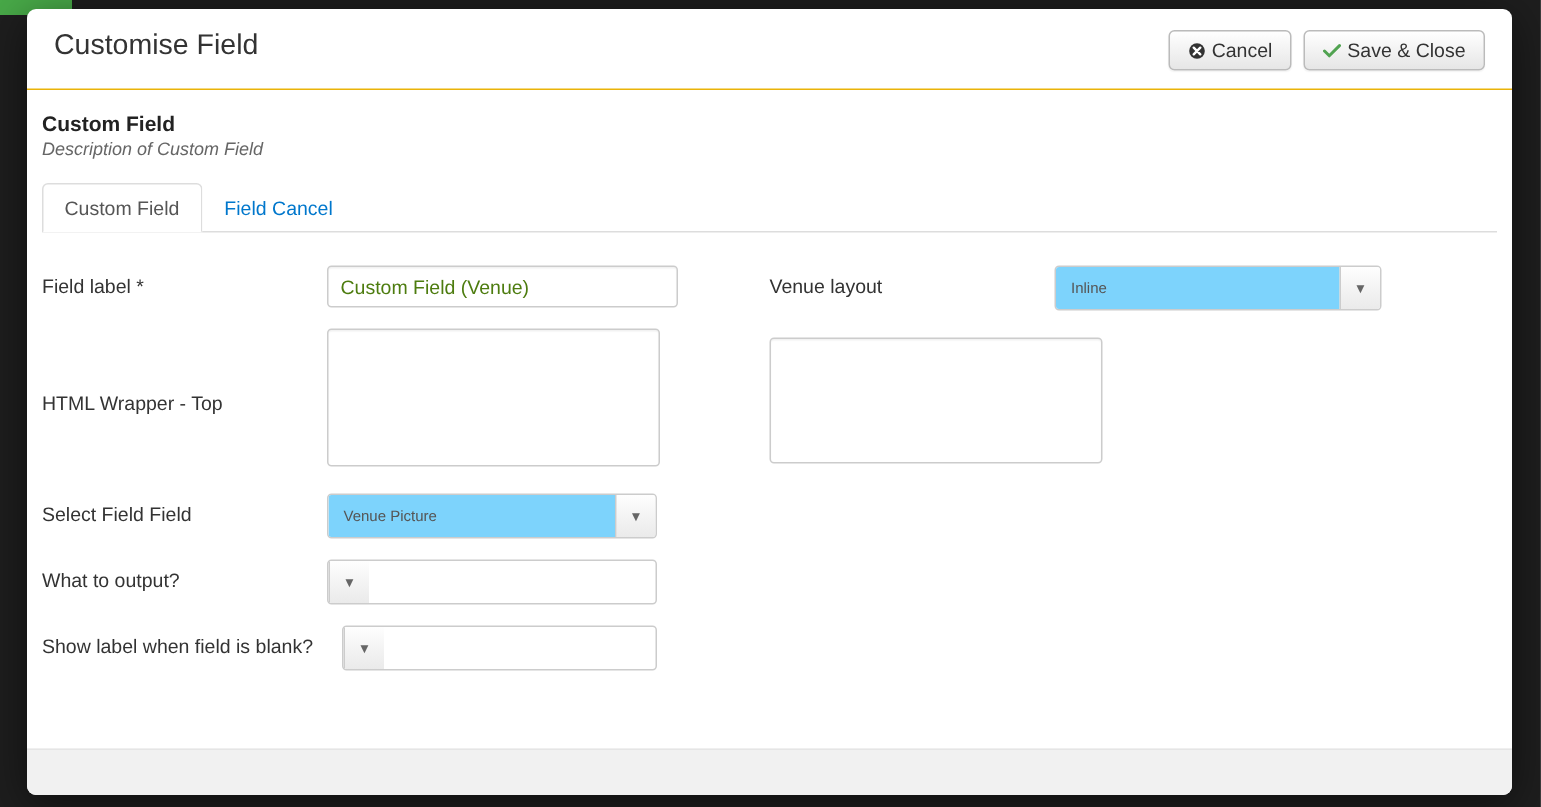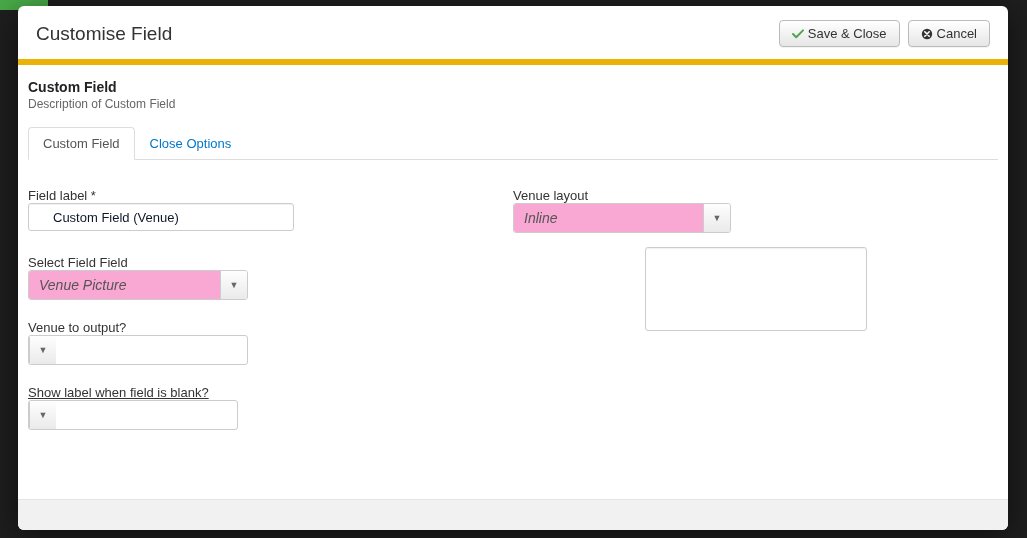--- a/index.html
+++ b/index.html
@@ -31,24 +31,23 @@
     top: 6px;
     width: 990px;
     height: 524px;
     background: #fff;
     border-radius: 6px;
     box-shadow: 0 6px 30px rgba(0,0,0,0.5);
     overflow: hidden;
   }
   .modal-header {
     display: flex;
-    align-items: center;
     justify-content: space-between;
     padding: 14px 18px 12px 18px;
-    border-bottom: 6px solid #eab308;
+    border-bottom: 1px solid #eab308;
   }
   .modal-title {
     font-size: 19px;
     font-weight: 400;
     color: #333;
   }
   .header-buttons {
     display: flex;
     gap: 8px;
   }
@@ -83,20 +82,21 @@
     font-size: 14px;
     font-weight: bold;
     color: #222;
     padding-left: 0;
   }
   .section-desc {
     font-size: 12px;
     color: #666;
     margin-top: 2px;
     margin-bottom: 16px;
+    font-style: italic;
   }
   .tabs {
     border-bottom: 1px solid #ddd;
     display: flex;
     margin-top: 10px;
   }
   .tab {
     padding: 8px 14px;
     font-size: 13px;
     cursor: pointer;
@@ -116,39 +116,38 @@
     padding: 22px 0 0 0;
   }
   .col {
     width: 50%;
     box-sizing: border-box;
   }
   .form-row {
     display: flex;
     align-items: flex-start;
     margin-bottom: 14px;
-    flex-direction: column;
   }
   .form-row.tall { align-items: center; min-height: 92px; }
   .form-label {
     width: 190px;
     padding-top: 6px;
     font-size: 13px;
     color: #333;
     padding-right: 10px;
     box-sizing: border-box;
   }
   .text-input {
     width: 216px;
     height: 26px;
-    padding: 0 24px;
+    padding: 0 8px;
     border: 1px solid #ccc;
     border-radius: 3px;
     font-size: 13px;
-    color: #0f172a;
+    color: #4d7c0f;
     box-shadow: inset 0 1px 1px rgba(0,0,0,0.06);
   }
   .textarea {
     width: 216px;
     height: 86px;
     border: 1px solid #ccc;
     border-radius: 3px;
     resize: none;
     box-shadow: inset 0 1px 1px rgba(0,0,0,0.06);
   }
@@ -158,24 +157,23 @@
     border-radius: 3px;
     overflow: hidden;
     height: 28px;
     background: #fff;
   }
   .select-value {
     flex: 1;
     padding: 0 10px;
     display: flex;
     align-items: center;
-    font-size: 14px;
+    font-size: 10px;
     color: #555;
-    background: #f9a8d4;
-    font-style: italic;
+    background: #7dd3fc;
   }
   .select-caret {
     width: 26px;
     display: flex;
     align-items: center;
     justify-content: center;
     background: linear-gradient(to bottom, #fefefe, #eaeaea);
     border-left: 1px solid #ccc;
     color: #666;
     font-size: 9px;
@@ -196,76 +194,80 @@
 
 <div class="backdrop">
   <div class="bg-green-btn"></div>
 </div>
 
 <div class="modal">
 
   <div class="modal-header">
     <div class="modal-title">Customise Field</div>
     <div class="header-buttons">
-      <button class="btn">
-        <span class="check-icon">
-          <svg width="12" height="12" viewBox="0 0 12 12">
-              <path d="M1 6 L4.2 9.2 L11 2.4" stroke="#51a351" stroke-width="2" fill="none" stroke-linecap="round" stroke-linejoin="round"></path>
-            </svg>
-        </span>
-        <span>Save &amp; Close</span>
-      </button>
       <button class="btn">
         <span class="cancel-icon">
           <svg width="12" height="12" viewBox="0 0 12 12">
               <circle cx="6" cy="6" r="5.2" fill="#333"></circle>
               <path d="M3.8 3.8 L8.2 8.2 M8.2 3.8 L3.8 8.2" stroke="#fff" stroke-width="1.6" stroke-linecap="round"></path>
             </svg>
         </span>
         <span>Cancel</span>
       </button>
+      <button class="btn">
+        <span class="check-icon">
+          <svg width="12" height="12" viewBox="0 0 12 12">
+              <path d="M1 6 L4.2 9.2 L11 2.4" stroke="#51a351" stroke-width="2" fill="none" stroke-linecap="round" stroke-linejoin="round"></path>
+            </svg>
+        </span>
+        <span>Save &amp; Close</span>
+      </button>
     </div>
   </div>
 
   <div class="modal-body">
     <div class="section-title">Custom Field</div>
     <div class="section-desc">Description of Custom Field</div>
 
     <div class="tabs">
       <div class="tab active">Custom Field</div>
-      <div class="tab">Close Options</div>
+      <div class="tab">Field Cancel</div>
     </div>
 
     <div class="form-area">
 
       <div class="col">
 
         <div class="form-row">
           <div class="form-label">Field label *</div>
           <input class="text-input" type="text" value="Custom Field (Venue)" style="">
         </div>
 
+        <div class="form-row tall">
+          <div class="form-label">HTML Wrapper - Top</div>
+          <textarea class="textarea" style=""></textarea>
+        </div>
 
         <div class="form-row" style="margin-top:18px;">
           <div class="form-label">Select Field Field</div>
           <div class="select-wrap select-w-190">
             <div class="select-value">Venue Picture</div>
             <div class="select-caret">▼</div>
           </div>
         </div>
 
         <div class="form-row">
-          <div class="form-label">Venue to output?</div>
+          <div class="form-label">What to output?</div>
           <div class="select-wrap select-w-190">
             <div class="select-caret">▼</div>
           </div>
         </div>
 
         <div class="form-row">
-          <div class="form-label" style="width:200px;text-decoration:underline;">Show label when field is blank?</div>
+          <div class="form-label" style="width:200px;">Show label when field is blank?</div>
           <div class="select-wrap select-w-190" style="width:208px">
             <div class="select-caret">▼</div>
           </div>
         </div>
 
       </div>
 
       <div class="col">
 
         <div class="form-row">

